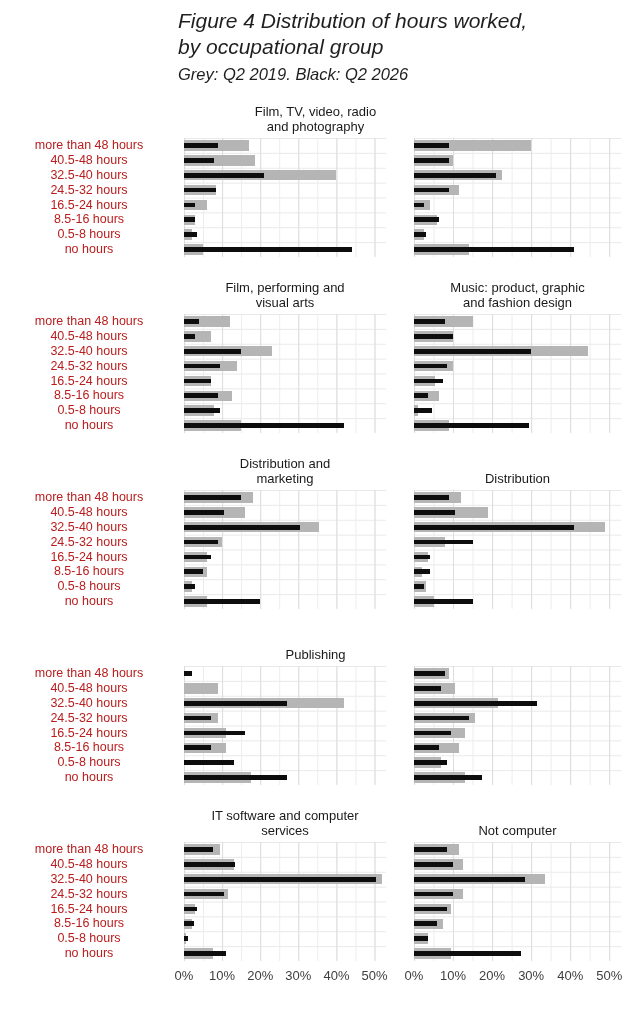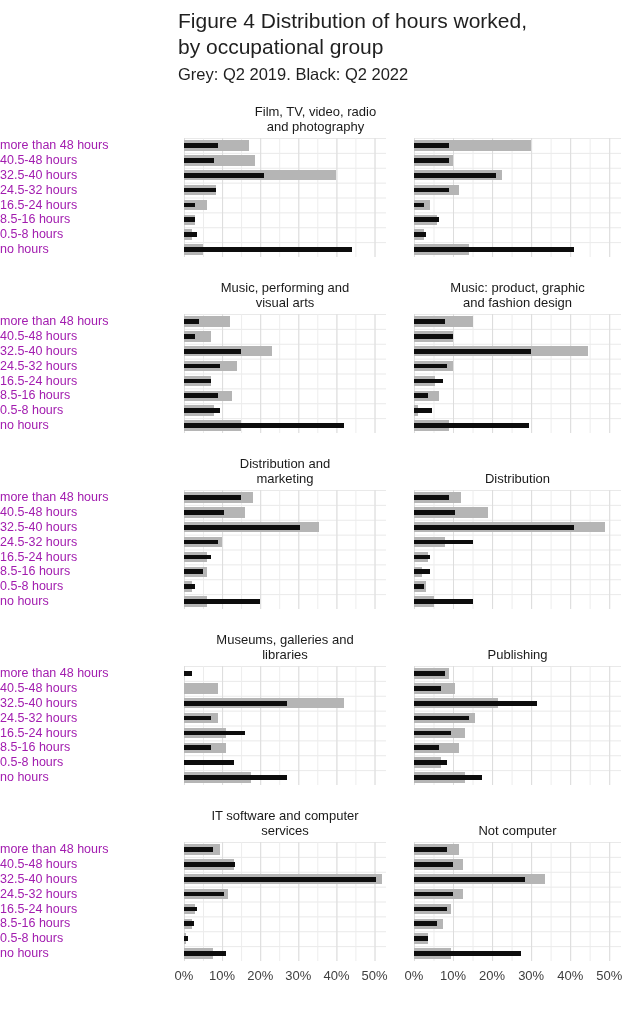--- a/index.html
+++ b/index.html
@@ -1,36 +1,36 @@
 <!DOCTYPE html>
 <html><head>
 <meta charset="utf-8">
 <style>
   html,body{margin:0;padding:0;background:#ffffff;}
   body{width:640px;height:1024px;font-family:"Liberation Sans",sans-serif;-webkit-font-smoothing:antialiased;}
   .figure{position:relative;width:640px;height:1024px;background:#fff;overflow:hidden;}
 
   
-  .hdr{position:absolute;left:178px;top:8px;}
+  .hdr{position:absolute;left:178px;top:8px;font-style:italic;}
   .hdr h1{margin:0;font-size:21px;font-weight:400;color:#1f1f1f;line-height:26px;letter-spacing:0;}
   .hdr .sub{margin:4px 0 0 0;font-size:16.5px;font-weight:400;color:#1f1f1f;line-height:20px;}
 
   
   .chart{position:absolute;left:0;top:100px;width:640px;}
   .title-row{display:flex;align-items:flex-end;height:38px;}
   .title-row.later{height:37px;margin-top:20px;}
   .spacer-l{width:184px;flex:none;}
   .gap{width:28px;flex:none;}
   .t-cell{font-size:13px;color:#1a1a1a;text-align:center;line-height:15px;padding-bottom:4px;}
   .t-cell.a{width:202px;flex:none;}
   .t-cell.b{width:207px;flex:none;}
 
   .panel-row{display:flex;height:119px;}
   .ylabels{width:184px;flex:none;box-sizing:border-box;padding-right:6px;display:flex;flex-direction:column;}
-  .ylabel{height:14.875px;line-height:14.875px;font-size:12.5px;color:#a21caf;text-align:left;white-space:nowrap;}
+  .ylabel{height:14.875px;line-height:14.875px;font-size:12.5px;color:#b91c1c;text-align:center;white-space:nowrap;}
 
   .panel{position:relative;flex:none;background-color:#fff;
     background-image:
       linear-gradient(to right,#dcdcdc 1px,transparent 1px),
       linear-gradient(to right,#ececec 1px,transparent 1px),
       linear-gradient(to bottom,#e9e9e9 1px,transparent 1px);
     background-size:18.868% 100%, 9.434% 100%, 100% 12.5%;}
   .panel.a{width:202px;}
   .panel.b{width:207px;}
   .crow{position:relative;height:14.875px;}
@@ -43,21 +43,21 @@
   .xlabels.a{width:202px;}
   .xlabels.b{width:207px;}
   .xlabels span{position:absolute;top:1px;transform:translateX(-50%);font-size:13px;color:#3f3f3f;white-space:nowrap;}
 </style>
 </head>
 <body>
 
 <div class="figure">
   <div class="hdr">
     <h1><span>Figure 4 Distribution of hours worked,</span><br><span>by occupational group</span></h1>
-    <p class="sub">Grey: Q2 2019. Black: Q2 2022</p>
+    <p class="sub">Grey: Q2 2019. Black: Q2 2026</p>
   </div>
   <div class="chart">
       <div class="title-row">
         <div class="spacer-l"></div>
         <div class="gap"></div>
         <div class="t-cell b"><span>Film, TV, video, radio</span><br><span>and photography</span></div>
       </div>
       <div class="panel-row">
         <div class="ylabels">
           <div class="ylabel">more than 48 hours</div>
@@ -134,21 +134,21 @@
             <div class="bar black" style="width: 5.66038%; background: rgb(13, 13, 13);"></div>
           </div>
           <div class="crow">
             <div class="bar grey" style="width: 26.4151%; background: rgb(181, 181, 181);"></div>
             <div class="bar black" style="width: 77.3585%; background: rgb(13, 13, 13);"></div>
           </div>
         </div>
       </div>
       <div class="title-row later">
         <div class="spacer-l"></div>
-        <div class="t-cell a"><span>Music, performing and</span><br><span>visual arts</span></div>
+        <div class="t-cell a"><span>Film, performing and</span><br><span>visual arts</span></div>
         <div class="gap"></div>
         <div class="t-cell b"><span>Music: product, graphic</span><br><span>and fashion design</span></div>
       </div>
       <div class="panel-row">
         <div class="ylabels">
           <div class="ylabel">more than 48 hours</div>
           <div class="ylabel">40.5-48 hours</div>
           <div class="ylabel">32.5-40 hours</div>
           <div class="ylabel">24.5-32 hours</div>
           <div class="ylabel">16.5-24 hours</div>
@@ -308,21 +308,20 @@
             <div class="bar black" style="width: 4.71698%; background: rgb(13, 13, 13);"></div>
           </div>
           <div class="crow">
             <div class="bar grey" style="width: 9.43396%; background: rgb(181, 181, 181);"></div>
             <div class="bar black" style="width: 28.3019%; background: rgb(13, 13, 13);"></div>
           </div>
         </div>
       </div>
       <div class="title-row later">
         <div class="spacer-l"></div>
-        <div class="t-cell a"><span>Museums, galleries and</span><br><span>libraries</span></div>
         <div class="gap"></div>
         <div class="t-cell b"><span>Publishing</span></div>
       </div>
       <div class="panel-row">
         <div class="ylabels">
           <div class="ylabel">more than 48 hours</div>
           <div class="ylabel">40.5-48 hours</div>
           <div class="ylabel">32.5-40 hours</div>
           <div class="ylabel">24.5-32 hours</div>
           <div class="ylabel">16.5-24 hours</div>

